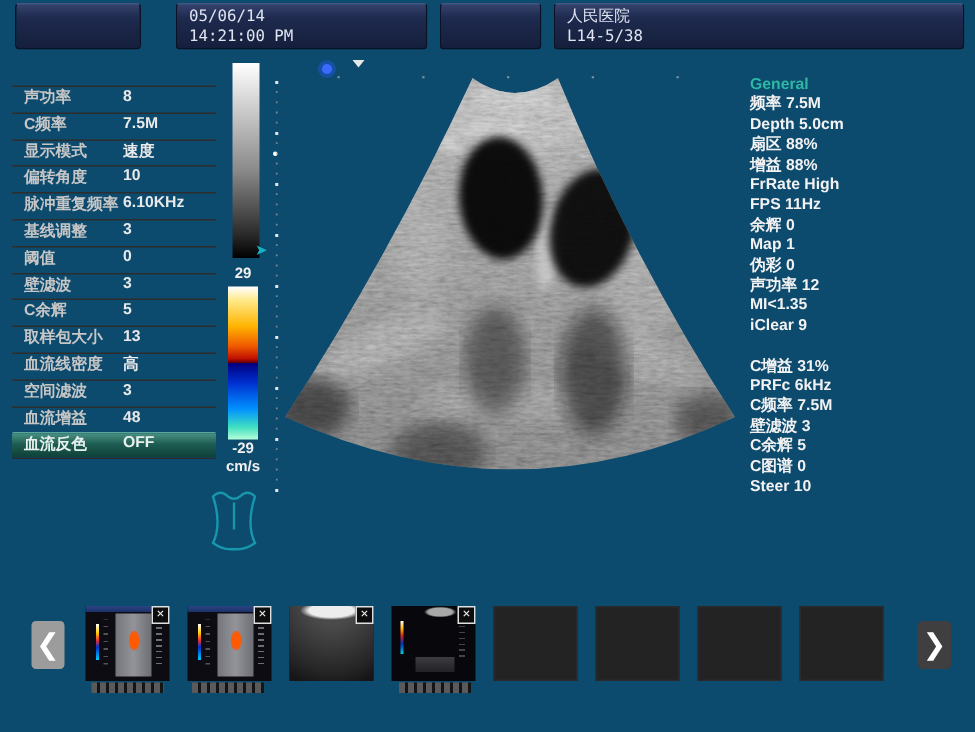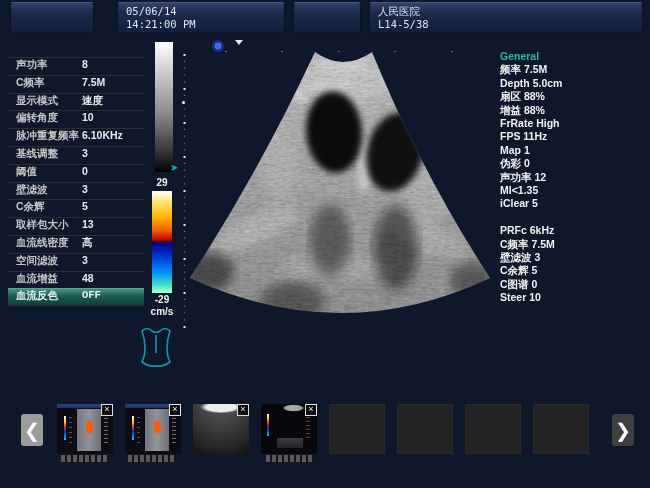--- a/index.html
+++ b/index.html
@@ -1,36 +1,36 @@
 <!DOCTYPE html>
 <html><head>
 <meta charset="utf-8">
 <style>
   html,body{margin:0;padding:0;background:#000;}
-  #screen{position:relative;width:650px;height:488px;background:#0f172a;overflow:hidden;
+  #screen{position:relative;width:650px;height:488px;background:#0c4a6e;overflow:hidden;
           font-family:"Liberation Sans","DejaVu Sans",sans-serif;color:#ddd;}
 
   
   .tb-seg{position:absolute;top:2px;height:31px;border-radius:3px;
           background:linear-gradient(180deg,#35426d 0%,#1e2a4e 30%,#151f3c 100%);
           border:1px solid #0b1226;border-top:1px solid #46567f;
           box-sizing:border-box;padding:2px 8px;
           font-family:"DejaVu Sans Mono","Liberation Mono",monospace;
           font-size:10.5px;line-height:13px;color:#dfe4f0;}
   #seg-blank1{left:10px;width:84px;}
   #seg-datetime{left:117px;width:168px;}
   #seg-blank2{left:293px;width:68px;}
   #seg-hospital{left:369px;width:274px;}
 
   
   #sidebar{position:absolute;left:8px;top:57px;width:136px;}
   .sb-row{height:17.8px;display:flex;align-items:flex-start;box-sizing:border-box;
           border-top:1px solid #2d2d2d;padding:0 4px 0 8px;
           font-size:10.5px;font-weight:bold;}
-  .sb-row:last-child{border-bottom:1px solid #2d2d2d;font-family:Liberation Mono, monospace;}
+  .sb-row:last-child{border-bottom:1px solid #2d2d2d;}
   .sb-label{color:#c6c6c6;width:66px;flex:none;white-space:nowrap;}
   .sb-value{color:#e9e9e9;flex:1;white-space:nowrap;}
   .sb-row.highlight{background:linear-gradient(180deg,#499181 0%,#1d5c52 45%,#0d4038 100%);
           border-top:1px solid #5aa796;border-radius:1px;}
   .sb-row.highlight .sb-label,.sb-row.highlight .sb-value{color:#e8f0ee;}
 
   
   #graybar{position:absolute;left:155px;top:42px;width:18px;height:130px;
            background:linear-gradient(180deg,#ffffff 0%,#d8d8d8 18%,#8a8a8a 55%,#2a2a2a 88%,#000 100%);}
   #focus-arrow{position:absolute;left:170px;top:162px;font-size:10px;color:#17b2c4;}
@@ -252,26 +252,28 @@
   </svg>
 
   <div id="right-panel">
     <div id="rp-title">General</div>
     <div class="rp-line">频率 7.5M</div>
     <div class="rp-line">Depth 5.0cm</div>
     <div class="rp-line">扇区 88%</div>
     <div class="rp-line">增益 88%</div>
     <div class="rp-line">FrRate High</div>
     <div class="rp-line">FPS 11Hz</div>
+    <div class="rp-line">余辉 0</div>
     <div class="rp-line">Map 1</div>
     <div class="rp-line">伪彩 0</div>
     <div class="rp-line">声功率 12</div>
     <div class="rp-line">MI&lt;1.35</div>
-    <div class="rp-line">iClear 5</div>
+    <div class="rp-line">iClear 9</div>
     <div class="rp-gap"></div>
+    <div class="rp-line">C增益 31%</div>
     <div class="rp-line">PRFc 6kHz</div>
     <div class="rp-line">C频率 7.5M</div>
     <div class="rp-line">壁滤波 3</div>
     <div class="rp-line">C余辉 5</div>
     <div class="rp-line">C图谱 0</div>
     <div class="rp-line">Steer 10</div>
   </div>
 
   <div class="nav-btn" id="nav-prev">
     <span>❮</span>

